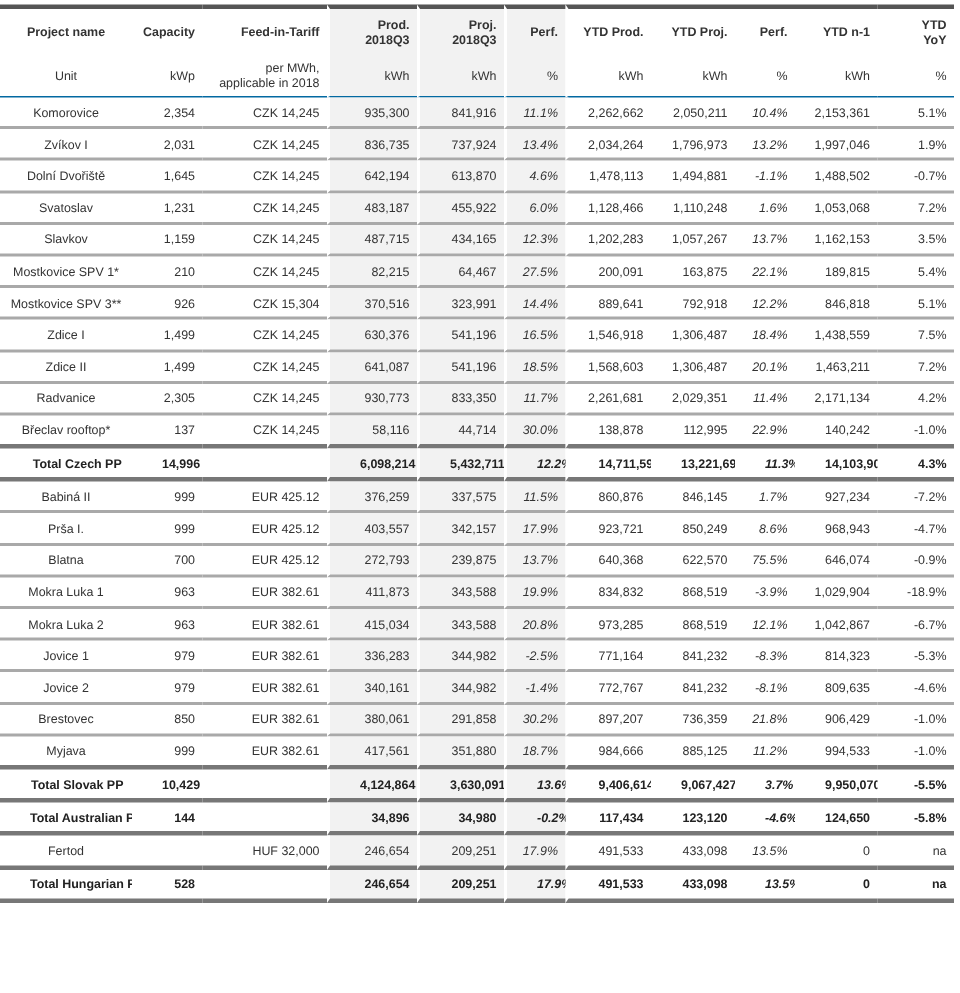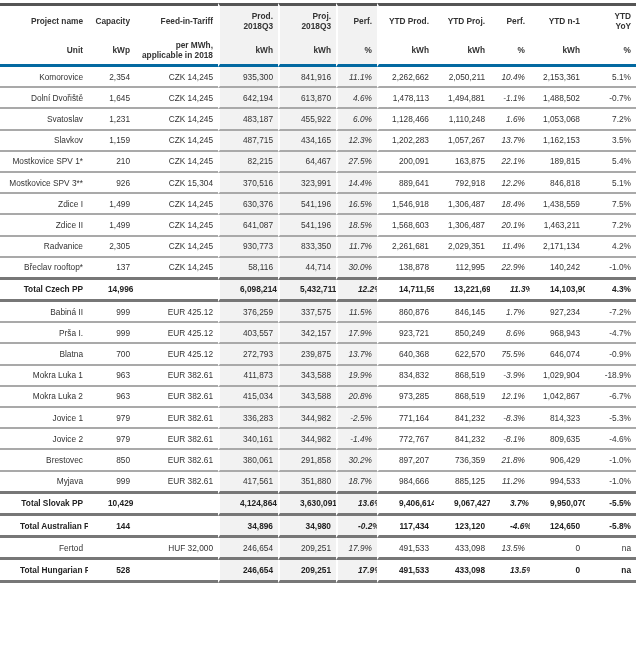--- a/index.html
+++ b/index.html
@@ -11,23 +11,23 @@
   col.c-fit { width: 83px; }
   col.c-prod { width: 60px; }
   col.c-proj { width: 58px; }
   col.c-perf { width: 41px; }
   col.c-ytdp { width: 57px; }
   col.c-ytdj { width: 56px; }
   col.c-perf2 { width: 40px; }
   col.c-ytdn { width: 55px; }
   col.c-yoy { width: 51px; }
   th, td { padding: 0 5px; text-align: right; white-space: nowrap; overflow: hidden; }
-  td:first-child, th:first-child { text-align: right; }
+  td:first-child, th:first-child { text-align: center; }
   thead tr.h1 th { height: 30px; font-weight: bold; line-height: 10px; vertical-align: middle; border-top: 3px solid #555; }
-  thead tr.h2 th { height: 28px; font-weight: bold; line-height: 10px; vertical-align: middle; border-bottom: 3px solid #0369a1; }
+  thead tr.h2 th { height: 28px; font-weight: normal; line-height: 10px; vertical-align: middle; border-bottom: 1px solid #0369a1; }
   .shade { background: #f2f2f2; }
   .sep { border-left: 2px solid #fff; }
   tbody td { height: 19.2px; border-bottom: 2px solid #a9a9a9; }
   tbody td.perf { font-style: italic; }
   tbody tr.total td { font-weight: bold; color: #222; border-bottom: 3px solid #666; padding-left: 20px; }
   tbody tr.before-total td { border-bottom: 3px solid #777; }
 </style>
 </head>
 <body>
 
@@ -82,20 +82,33 @@
           <td class="shade sep">935,300</td>
           <td class="shade sep">841,916</td>
           <td class="shade sep perf">11.1%</td>
           <td class="sep">2,262,662</td>
           <td>2,050,211</td>
           <td class="perf">10.4%</td>
           <td>2,153,361</td>
           <td>5.1%</td>
         </tr>
         <tr>
+          <td>Zvíkov I</td>
+          <td>2,031</td>
+          <td>CZK 14,245</td>
+          <td class="shade sep">836,735</td>
+          <td class="shade sep">737,924</td>
+          <td class="shade sep perf">13.4%</td>
+          <td class="sep">2,034,264</td>
+          <td>1,796,973</td>
+          <td class="perf">13.2%</td>
+          <td>1,997,046</td>
+          <td>1.9%</td>
+        </tr>
+        <tr>
           <td>Dolní Dvořiště</td>
           <td>1,645</td>
           <td>CZK 14,245</td>
           <td class="shade sep">642,194</td>
           <td class="shade sep">613,870</td>
           <td class="shade sep perf">4.6%</td>
           <td class="sep">1,478,113</td>
           <td>1,494,881</td>
           <td class="perf">-1.1%</td>
           <td>1,488,502</td>

